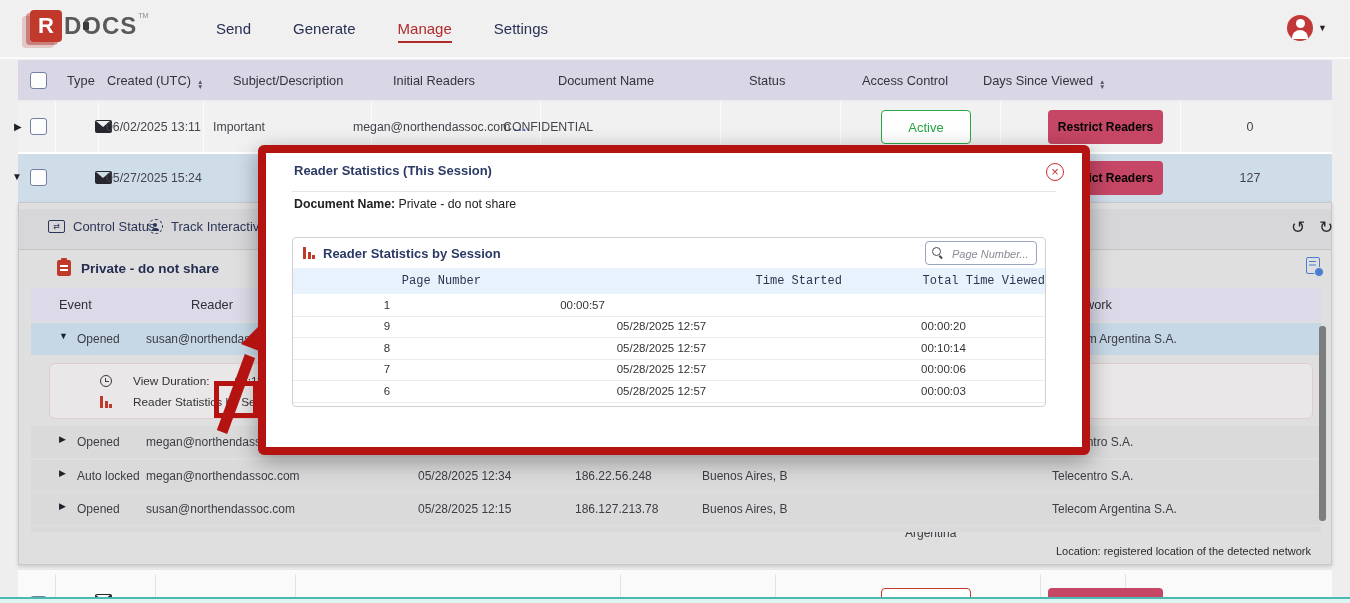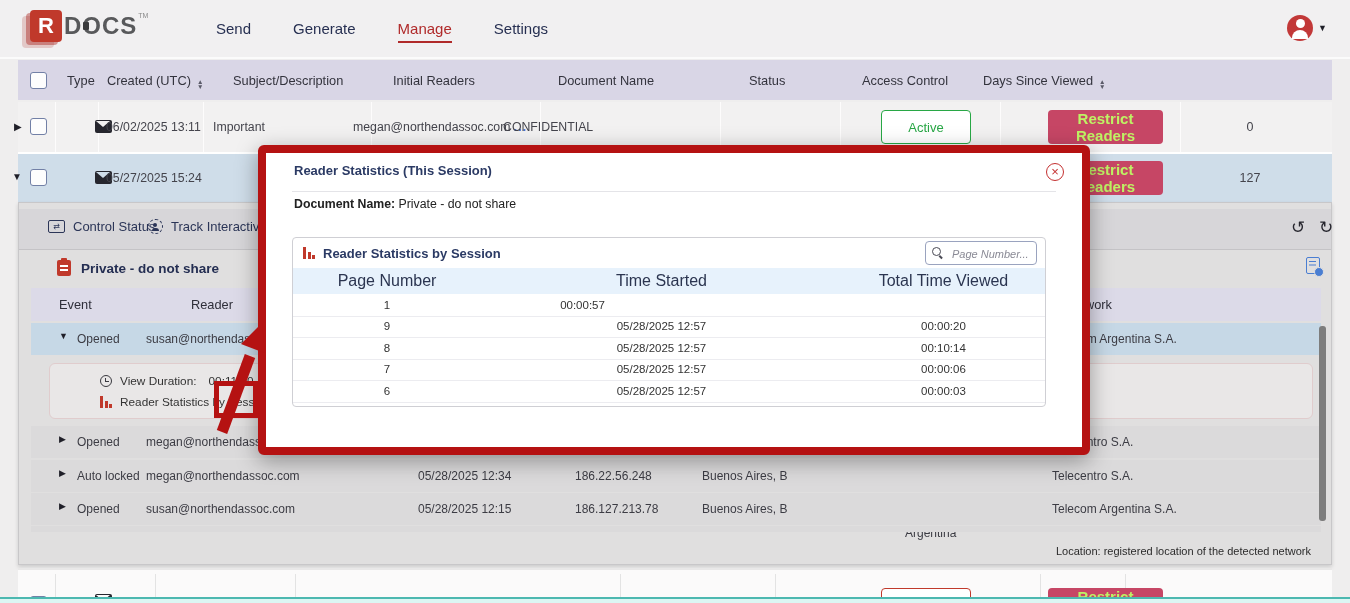--- a/index.html
+++ b/index.html
@@ -32,21 +32,21 @@
   .row1{top:102px;height:50px;background:#f2f1f1;border-bottom:2px solid #fff;}
   .row2{top:154px;height:48px;background:#cfdde9;}
   .tri{position:absolute;font-size:10px;color:#1f1f28;}
   .env{position:absolute;width:17px;height:13px;background:#26262e;border-radius:2px;}
   .env::after{content:"";position:absolute;left:1px;top:1px;width:0;height:0;border:7.5px solid transparent;border-top:6.5px solid var(--envbg,#f2f1f1);}
   .cell{position:absolute;font-size:12.3px;color:#44444c;white-space:nowrap;}
   .more-dots{color:#3f6fd8;font-weight:bold;letter-spacing:1px;}
   .btn-active{position:absolute;left:863px;top:8px;width:90px;height:34px;background:#fff;border:1.5px solid #28a745;
               border-radius:4px;color:#28a745;font-size:13px;display:flex;align-items:center;justify-content:center;box-sizing:border-box;}
   .btn-restrict{position:absolute;left:1030px;top:8px;width:115px;height:34px;background:#c64665;border:none;
-              border-radius:4px;color:#bef264;font-size:15px;font-weight:bold;display:flex;align-items:center;justify-content:center;}
+              border-radius:4px;color:#000000;font-size:12px;font-weight:bold;display:flex;align-items:center;justify-content:center;}
   .countcell{position:absolute;left:1202px;width:60px;text-align:center;font-size:12.5px;color:#44444c;}
   .colsep{position:absolute;top:0;bottom:0;width:1px;background:rgba(255,255,255,.8);}
   
   .panel{position:absolute;left:18px;top:202px;width:1314px;height:363px;background:#e0dfdf;
          border:1px solid #c8c7c9;box-sizing:border-box;box-shadow:0 2px 4px rgba(0,0,0,.15);}
   .tabbar{position:absolute;left:0;top:6px;width:100%;height:40px;background:#d7d6d9;border-bottom:1px solid #c4c3c6;}
   .tab{position:absolute;top:10px;display:flex;align-items:center;gap:8px;font-size:13px;color:#2b3557;cursor:pointer;}
   .ic-cs{width:17px;height:13px;border:1.5px solid #2b3557;border-radius:2px;font-size:8px;display:flex;
          align-items:center;justify-content:center;color:#2b3557;box-sizing:border-box;}
   .ic-ti{width:15px;height:15px;border:1.5px dashed #2b3557;border-radius:50%;position:relative;box-sizing:border-box;}
@@ -64,21 +64,21 @@
   .ehead{position:absolute;left:12px;top:85px;width:1290px;height:33px;background:#dcdae8;}
   .eh{position:absolute;top:9px;font-size:12.8px;color:#2f2f3a;white-space:nowrap;}
   .erow{position:absolute;left:12px;width:1290px;height:32px;background:#dbdadb;}
   .erow.sel{background:#c6d8e6;}
   .ecell{position:absolute;top:9px;font-size:12px;color:#3c3c44;white-space:nowrap;}
   .ec-tri{left:28px;top:8px;font-size:9px;color:#1f1f28;position:absolute;}
   .ec-ev{left:46px;}  .ec-rd{left:115px;} .ec-tm{left:387px;} .ec-ip{left:544px;}
   .ec-lc{left:671px;} .ec-co{left:874px;margin-top:24px;} .ec-nt{left:1021px;}
   .detail{position:absolute;left:30px;top:160px;width:1264px;height:56px;background:#e9e7e7;
           border:1px solid #e0cccd;border-radius:6px;box-sizing:border-box;}
-  .dline{position:absolute;display:flex;align-items:center;gap:8px;font-size:11.8px;color:#333;}
+  .dline{position:absolute;display:flex;align-items:center;gap:21px;font-size:11.8px;color:#333;}
   .ic-clock{width:12px;height:12px;border:1.5px solid #3a3a40;border-radius:50%;position:relative;box-sizing:border-box;}
   .ic-clock::before{content:"";position:absolute;left:4px;top:2px;width:1.4px;height:3.5px;background:#3a3a40;}
   .ic-clock::after{content:"";position:absolute;left:4px;top:4.5px;width:3.5px;height:1.4px;background:#3a3a40;}
   .ic-bars{display:inline-flex;align-items:flex-end;gap:1.5px;height:12px;}
   .ic-bars i{display:block;width:3px;background:#c0392b;}
   .ic-bars i:nth-child(1){height:12px;} .ic-bars i:nth-child(2){height:7px;} .ic-bars i:nth-child(3){height:4px;}
   .view-link{color:#2143c8;cursor:pointer;}
   .scrollthumb{position:absolute;left:1300px;top:123px;width:7px;height:195px;background:#7d7d7d;border-radius:3px;}
   .panel-note{position:absolute;right:20px;top:342px;font-size:11px;color:#2b2b2b;}
   .erow-partial{position:absolute;left:12px;top:323px;width:1290px;height:6px;background:#dbdadb;}
@@ -101,21 +101,21 @@
   .mp-head{position:absolute;left:0;top:0;width:100%;height:30px;}
   .mp-title{position:absolute;left:30px;top:8px;font-size:13px;font-weight:600;color:#2b3a64;}
   .mp-bars{position:absolute;left:10px;top:9px;}
   .mp-search{position:absolute;right:8px;top:3px;width:112px;height:24px;border:1px solid #9aa3bf;border-radius:4px;box-sizing:border-box;background:#fff;}
   .mp-search input{position:absolute;left:24px;top:1px;width:82px;height:20px;border:none;outline:none;font-size:11px;
                    font-family:"Liberation Sans",sans-serif;color:#444;background:transparent;}
   .mp-search input::placeholder{font-style:italic;color:#8a8a95;}
   .ic-mag{position:absolute;left:6px;top:5px;width:9px;height:9px;border:1.5px solid #4a4a55;border-radius:50%;box-sizing:border-box;}
   .ic-mag::after{content:"";position:absolute;left:7px;top:7px;width:4px;height:1.5px;background:#4a4a55;transform:rotate(45deg);transform-origin:0 0;}
   .mp-thead{position:absolute;left:0;top:30px;width:100%;height:26px;background:#e7f2fc;display:flex;align-items:center;}
-  .mp-th{font-size:16px;color:#2b3550;text-align:center;}
+  .mp-th{font-size:12px;color:#2b3550;text-align:right;font-family:Liberation Mono, monospace;}
   .c1{width:25%;} .c2{width:48%;} .c3{width:27%;}
   .mp-row{position:absolute;left:0;width:100%;height:21.5px;display:flex;align-items:center;border-bottom:1px solid #ececf0;}
   .mp-td{font-size:11.5px;color:#333;text-align:center;}
   .arrow-annot{position:absolute;left:198px;top:312px;z-index:70;}
   .view-annot{position:absolute;left:214px;top:381px;width:44px;height:37px;border:5px solid #b51212;box-sizing:border-box;z-index:70;}
 </style>
 </head>
 <body>
 
 <div id="app">

